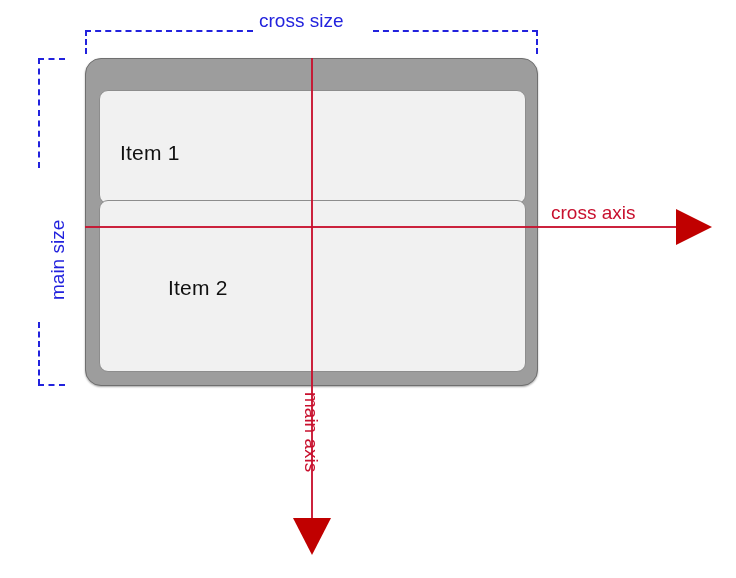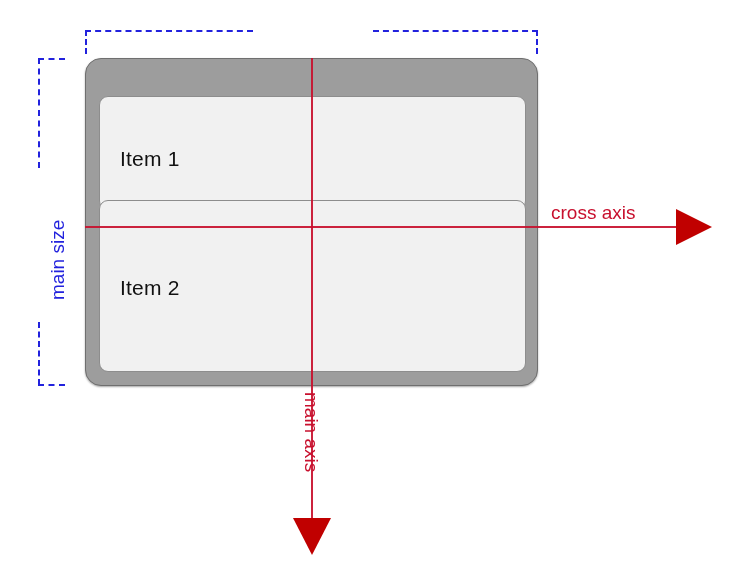--- a/index.html
+++ b/index.html
@@ -36,33 +36,33 @@
 
   .flex-item {
     position: absolute;
     left: 13px;
     box-sizing: border-box;
     background: #f1f1f1;
     border: 1px solid #8d8d8d;
     border-radius: 9px;
     width: 427px;
   }
-  .flex-item.one { top: 37px;  height: 114px; }
+  .flex-item.one { top: 31px;  height: 114px; }
   .flex-item.two { top: 141px; height: 172px; }
 
   .item-label {
     position: absolute;
     left: 20px;
     font-size: 21px;
     color: #111111;
     letter-spacing: 0.2px;
     white-space: nowrap;
   }
   .flex-item.one .item-label { top: 50px; }
-  .flex-item.two .item-label { top: 75px; }
+  .flex-item.two .item-label { top: 75px; margin-left: 48px; }
 
   
   .axis-line-h {
     position: absolute;
     left: 85px;
     top: 226px;
     width: 594px;
     height: 2px;
     background: #c8102e;
     opacity: 0.92;
@@ -181,20 +181,21 @@
 </style>
 </head>
 <body>
 
 <div id="stage">
 
   <div class="bracket-seg cs-bar-left"></div>
   <div class="bracket-seg cs-bar-right"></div>
   <div class="bracket-seg cs-left-tick"></div>
   <div class="bracket-seg cs-right-tick"></div>
+  <div class="size-label cross-size">cross size</div>
 
   <div class="bracket-seg ms-top-bar"></div>
   <div class="bracket-seg ms-bottom-bar"></div>
   <div class="bracket-seg ms-line-top"></div>
   <div class="bracket-seg ms-line-bottom"></div>
   <div class="size-label main-size">main size</div>
 
   <div class="flex-container">
     <div class="flex-item one">
       <div class="item-label">Item 1</div>

